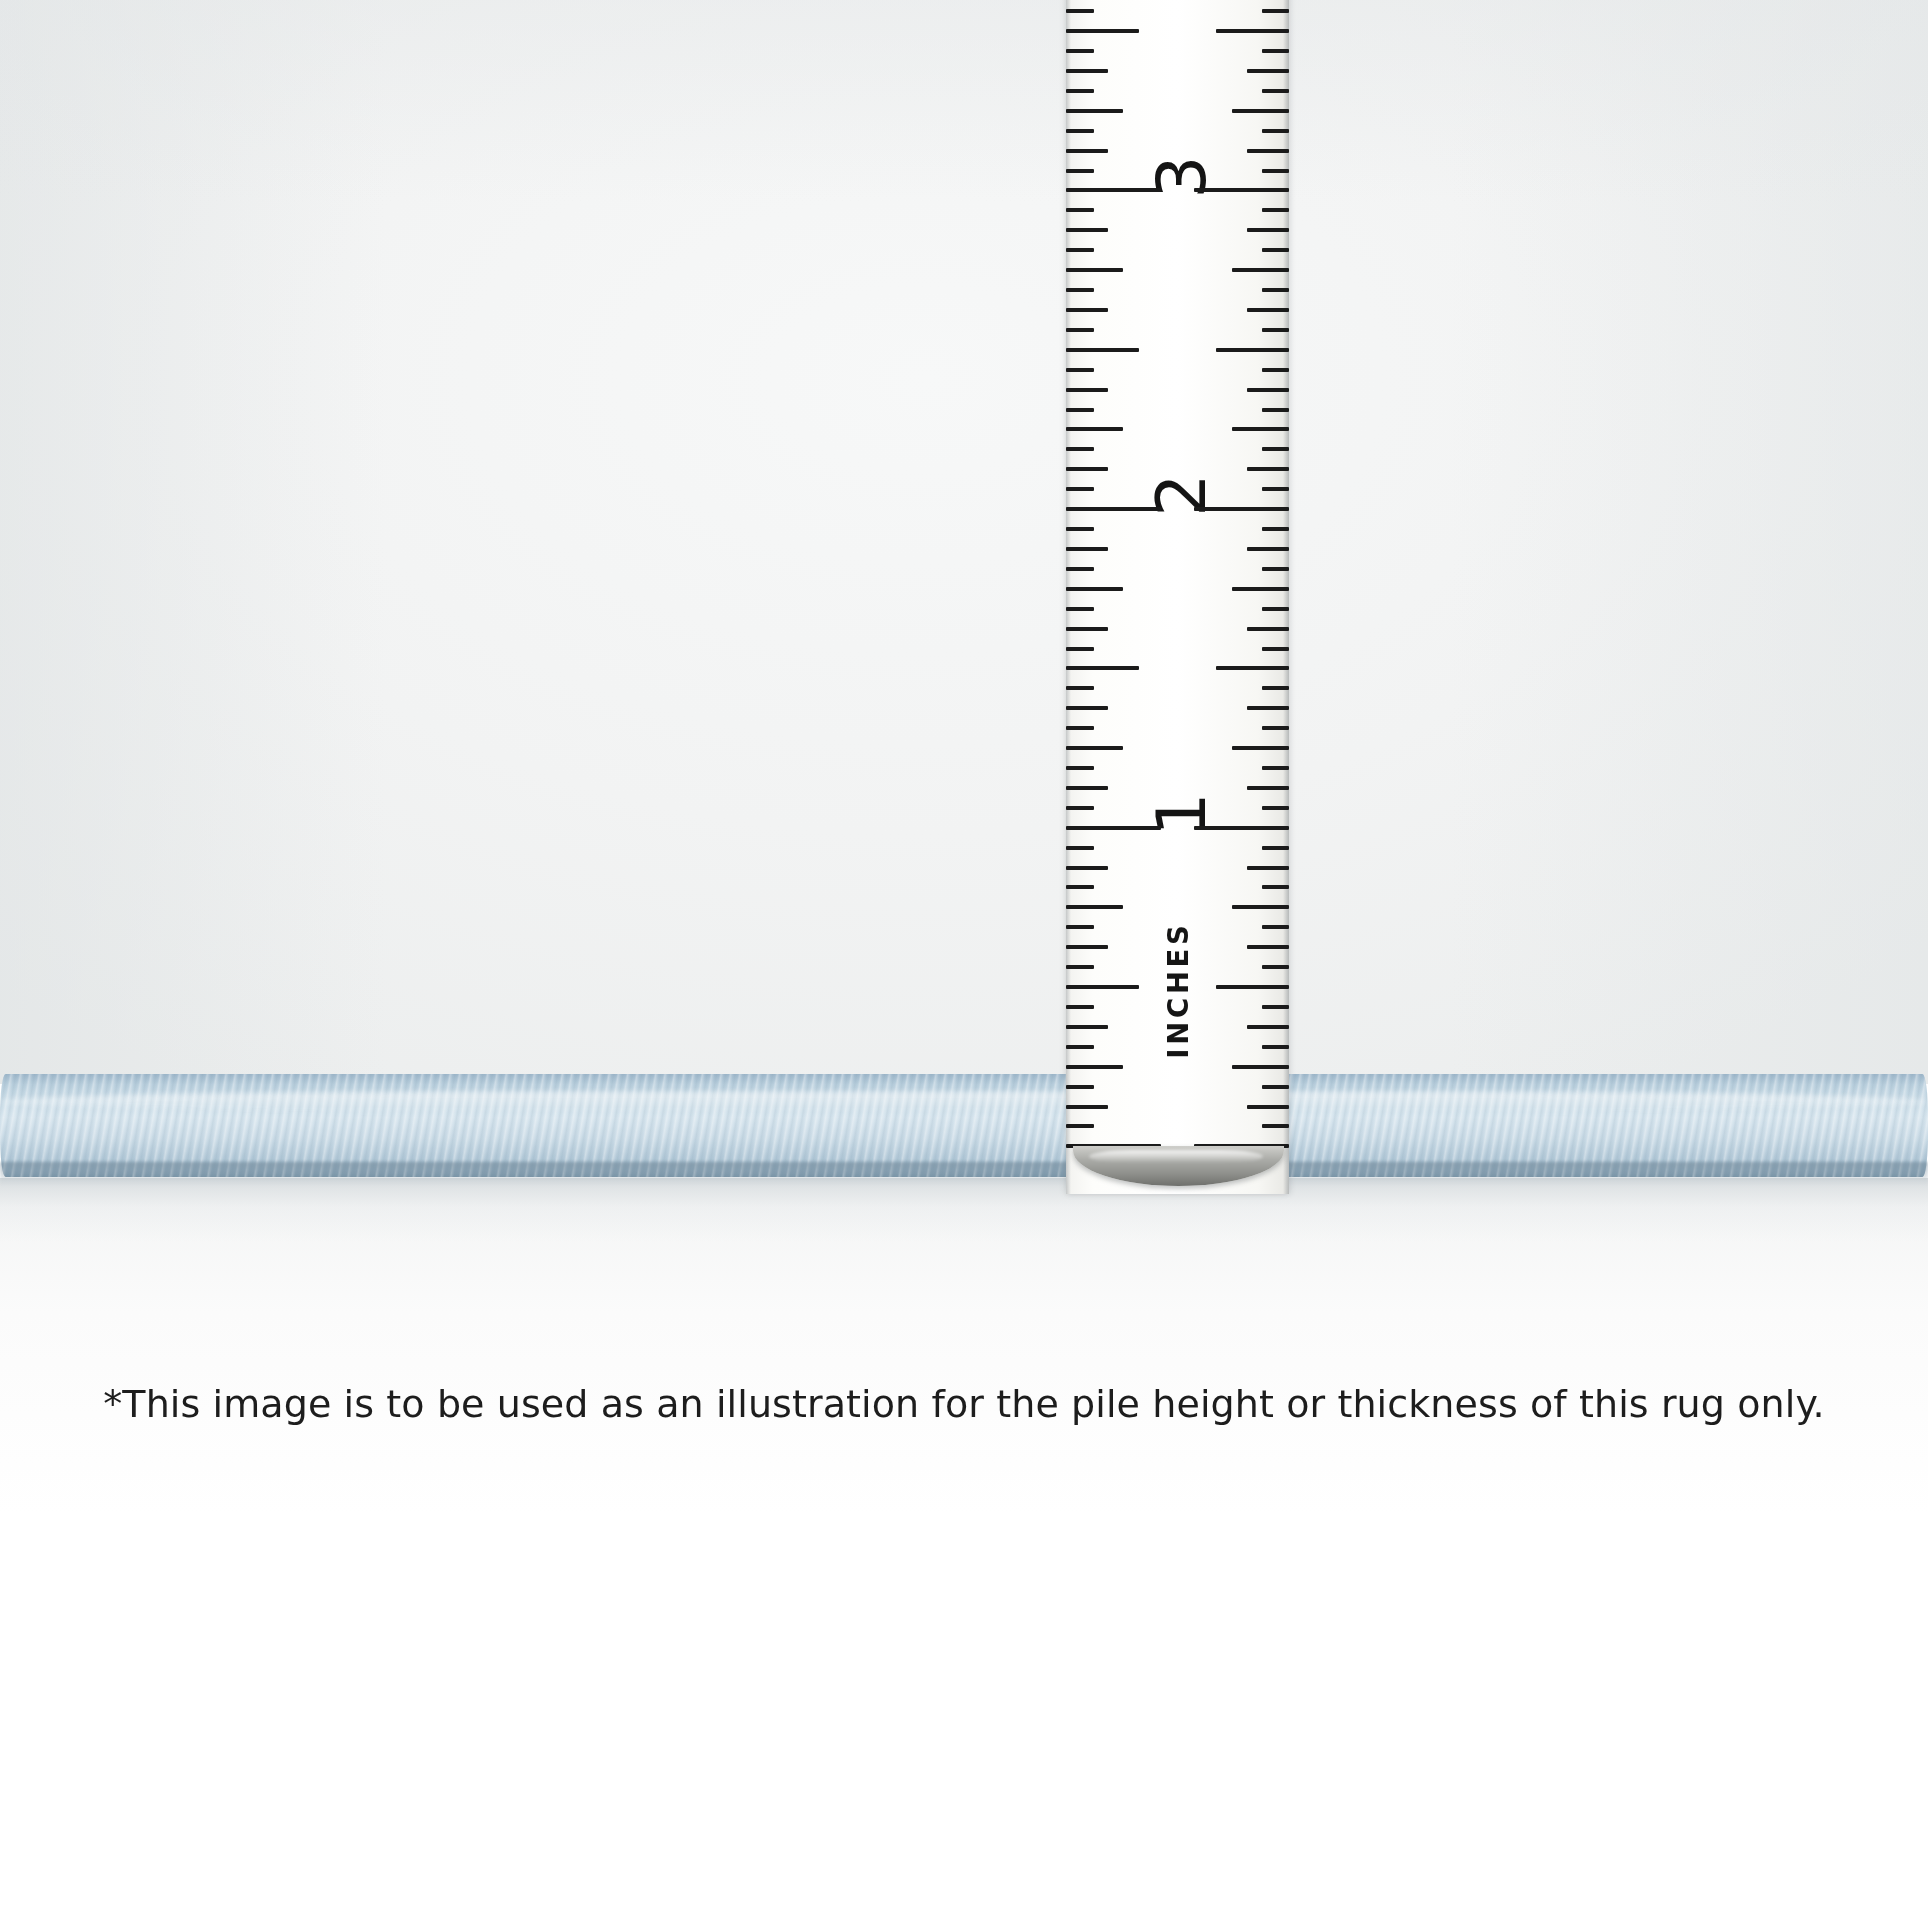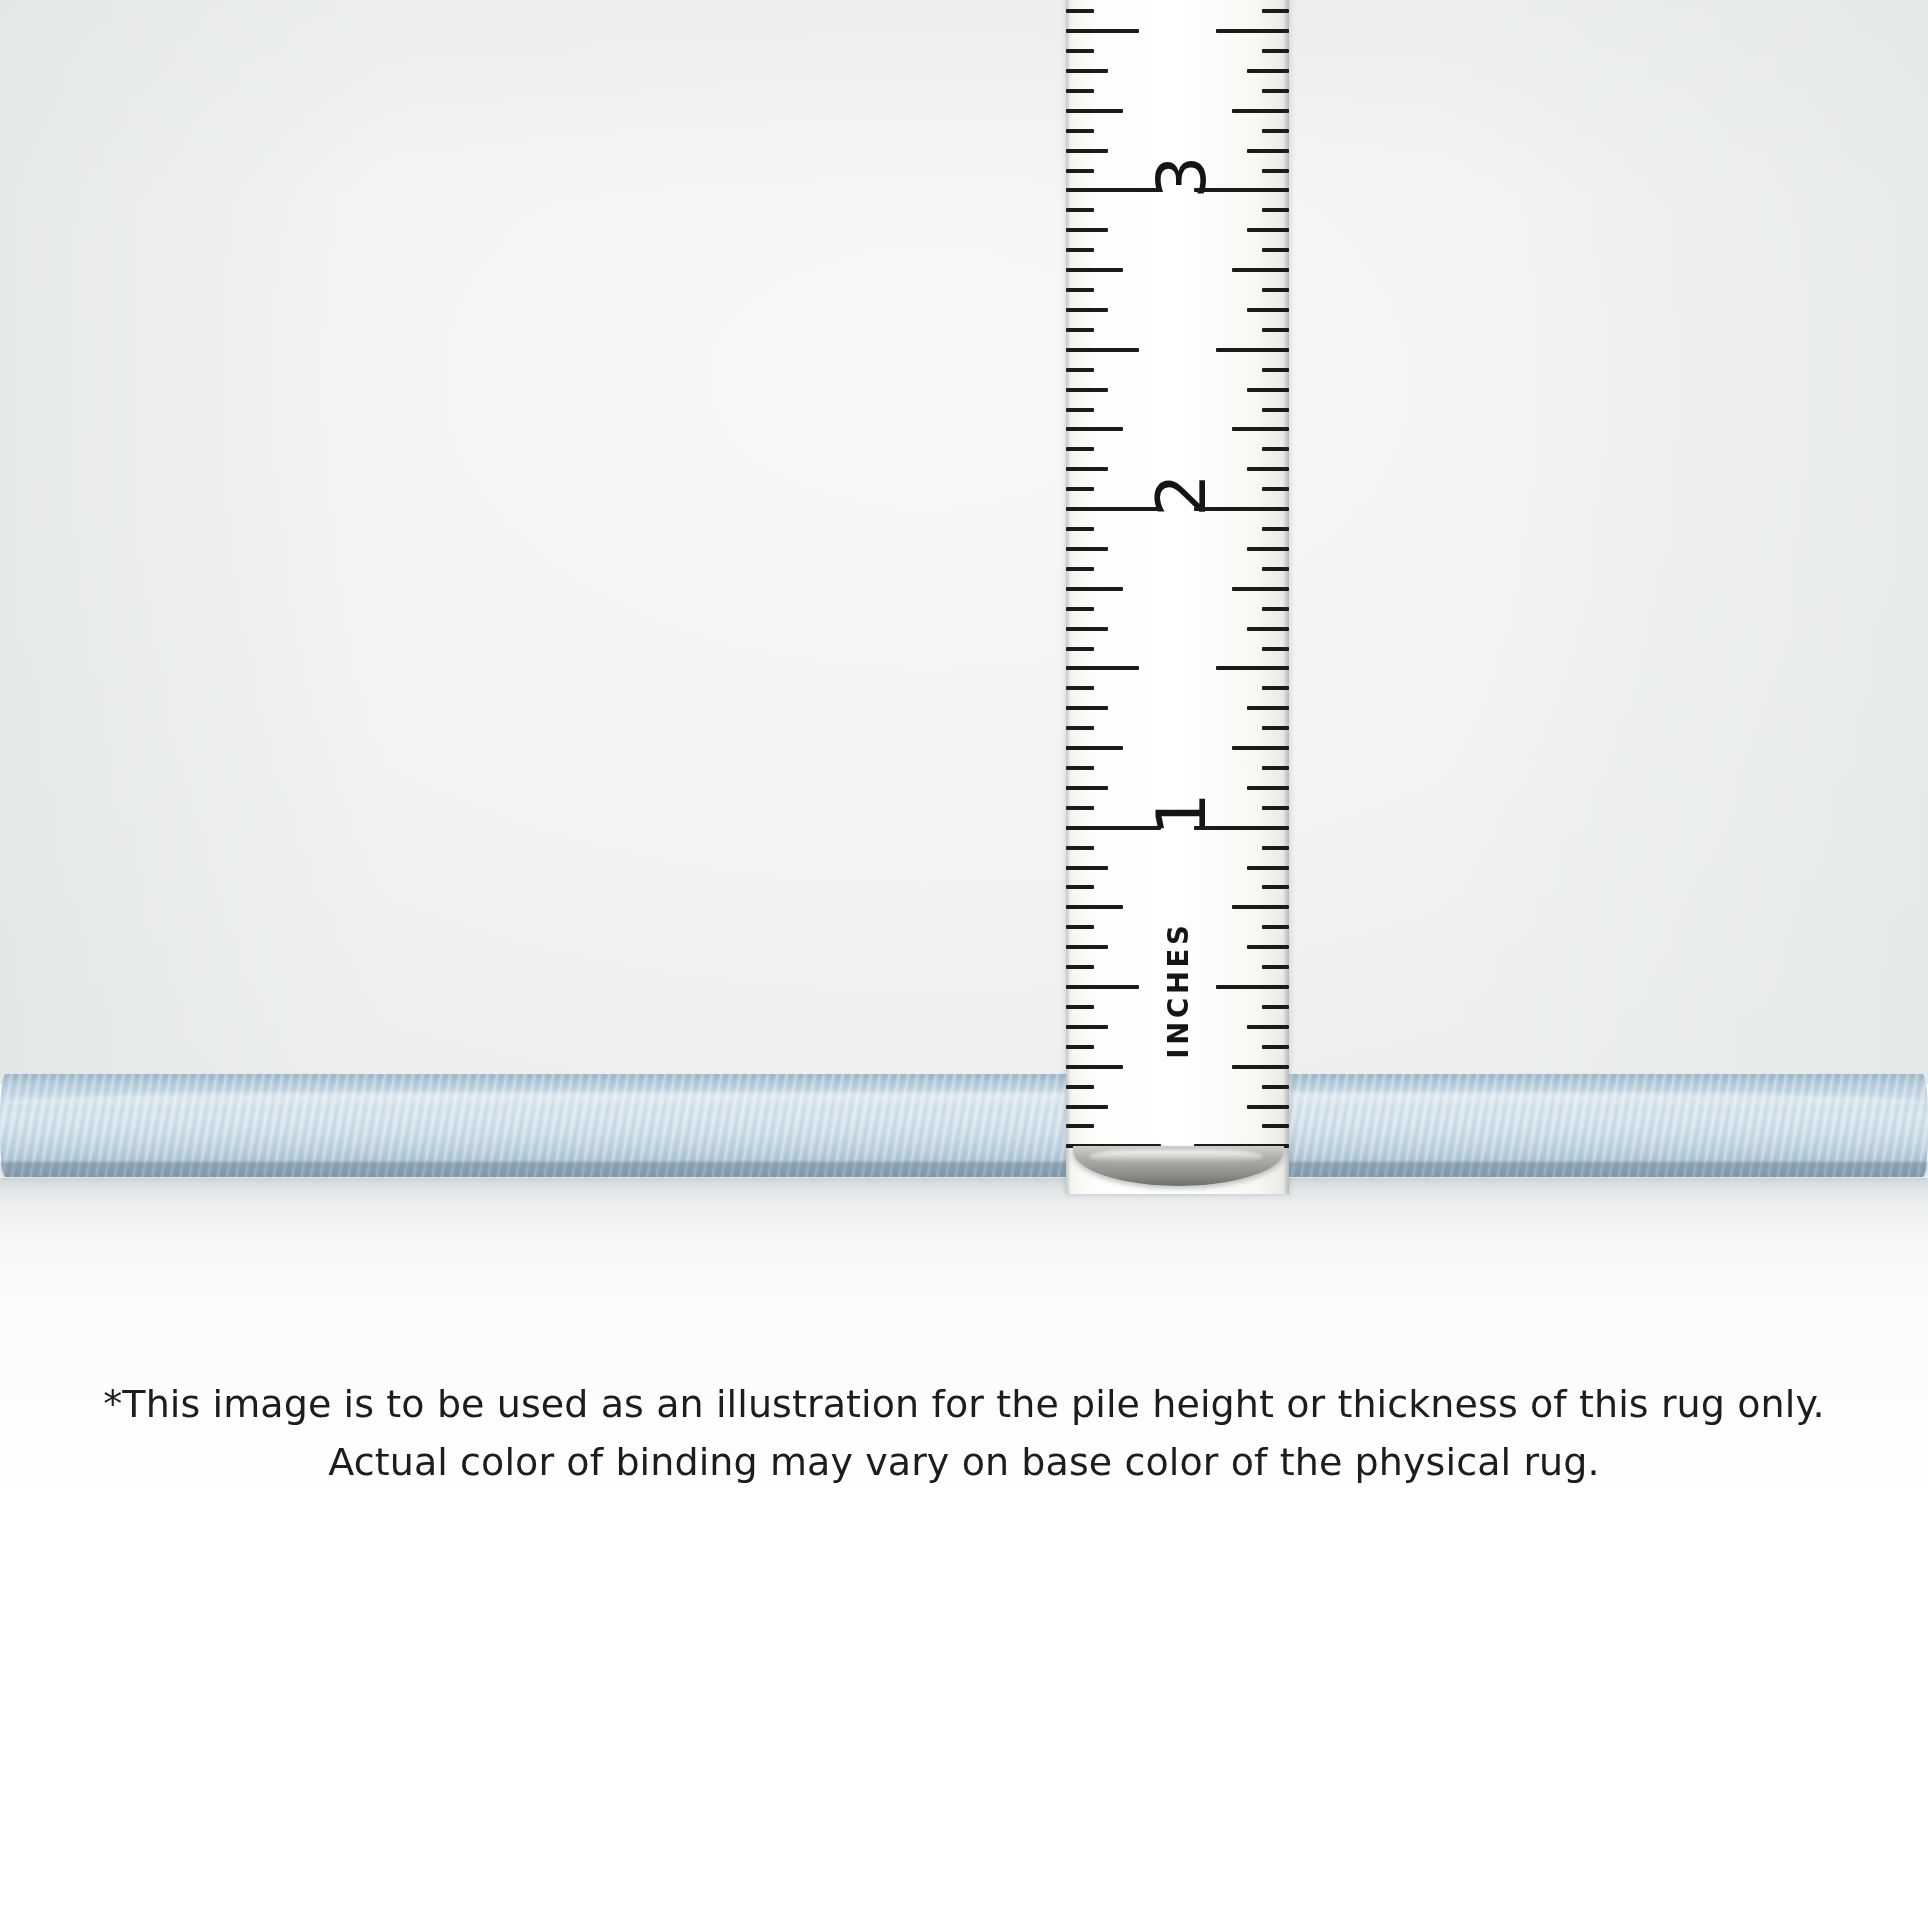--- a/index.html
+++ b/index.html
@@ -383,17 +383,16 @@
       <div class="tick right t2" style="top: 38px;"></div>
       <div class="tick left t16" style="top: 18px;"></div>
       <div class="tick right t16" style="top: 18px;"></div>
     </div>
 
   <div class="ruler-tip"></div>
   <div class="ruler-tip-gloss"></div>
 
   <div class="caption">
     <span class="line">*This image is to be used as an illustration for the pile height or thickness of this rug only.</span>
-    <span class="line">Actual color of binding may vary on base color of the physical rug.</span>
   </div>
 
 </div>
 
 
 </body></html>

